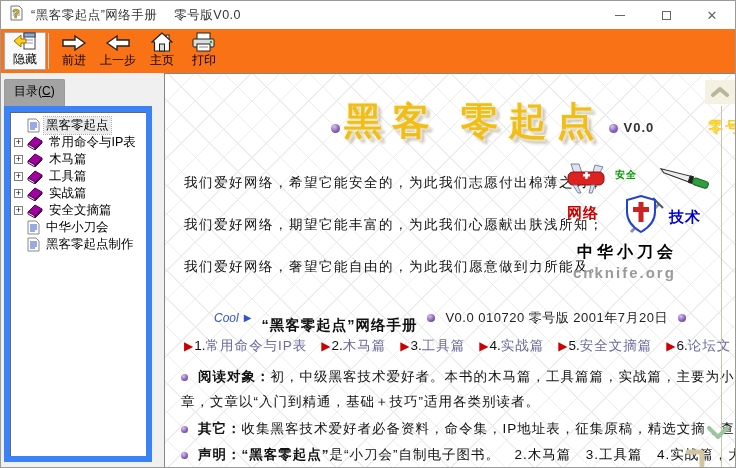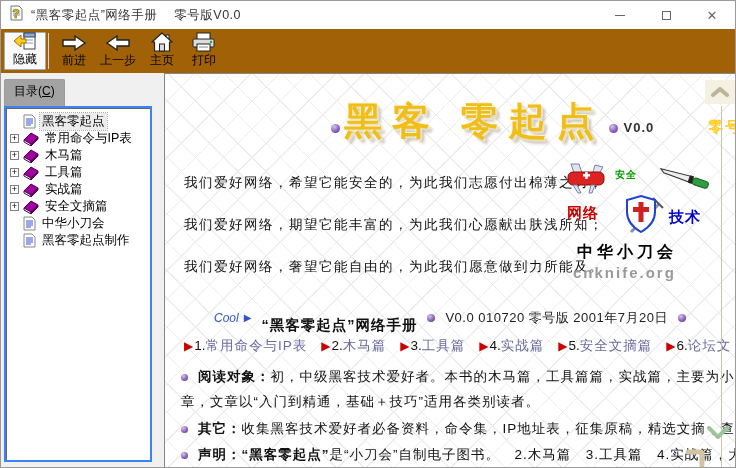--- a/index.html
+++ b/index.html
@@ -13,36 +13,36 @@
   .titlebar .appicon { margin:0 6px 0 8px; }
   .titlebar .title { font-size:12.5px; color:#333; letter-spacing:0.5px; }
   .winbtns { position:absolute; right:0; top:0; height:28px; display:flex; }
   .winbtn { width:46px; height:28px; display:flex; align-items:center; justify-content:center; color:#666; }
   .glyph-min { width:10px; border-top:1px solid #666; display:inline-block; }
   .glyph-max { width:9px; height:9px; border:1px solid #666; display:inline-block; }
   .glyph-close { font-size:13px; line-height:1; }
 
   
   .toolbar { position:absolute; left:0; top:28px; width:100%; height:44px;
-    background:#a16207; display:flex; align-items:flex-start; padding:3px 0 0 3px; }
+    background:#f97316; display:flex; align-items:flex-start; padding:3px 0 0 3px; }
   .tbtn { display:flex; flex-direction:column; align-items:center; justify-content:flex-end;
     min-width:42px; height:38px; padding:2px 5px 1px; color:#000; font-size:12px; }
   .tbtn .ticon { height:21px; display:flex; align-items:center; }
   .tbtn.pressed { border:1px solid #aaa; background:#fafafa; border-radius:1px; }
   .tb-sep { width:1px; height:36px; background:#d5d5d5; margin:1px 4px 0 2px; }
 
   
   .sidebar { position:absolute; left:0; top:72px; width:163px; bottom:0; background:#f0f0f0; }
   .tabs { position:absolute; left:3px; top:6px; display:flex; align-items:flex-end; }
   .tab { font-size:12px; padding:3px 9px 4px; border:1px solid #9b9b9b; border-bottom:none;
     border-radius:2px 2px 0 0; background:#eeeeee; color:#000; margin-right:2px; }
   .tab.active { background:#a3a3a3; padding-bottom:6px; position:relative; z-index:2; }
   .tab .ukey { text-decoration:underline; }
   .treebox { position:absolute; left:3px; top:33px; width:148px; bottom:5px; background:#ffffff;
-    border:2px solid #3b82f6; box-shadow:inset 1px 1px 0 #666; padding-top:5px; overflow:hidden; }
+    border:6px solid #3b82f6; box-shadow:inset 1px 1px 0 #666; padding-top:5px; overflow:hidden; }
   .trow { display:flex; align-items:center; height:17px; font-size:12.5px; white-space:nowrap; color:#000; }
   .trow .plus { width:9px; height:9px; border:1px solid #808080; background:#fff; margin:0 4px 0 4px;
     font-size:9px; line-height:7px; text-align:center; color:#000; flex:0 0 auto; }
   .trow .plus-spacer { width:17px; flex:0 0 auto; }
   .trow .ticn { margin-right:4px; flex:0 0 auto; display:flex; }
   .trow .tlabel { padding:0 2px; }
   .trow.selected .tlabel { background:#ececec; outline:1px dotted #aaa; }
 
   
   .content { position:absolute; left:163px; top:72px; right:0; bottom:0; overflow:hidden;

